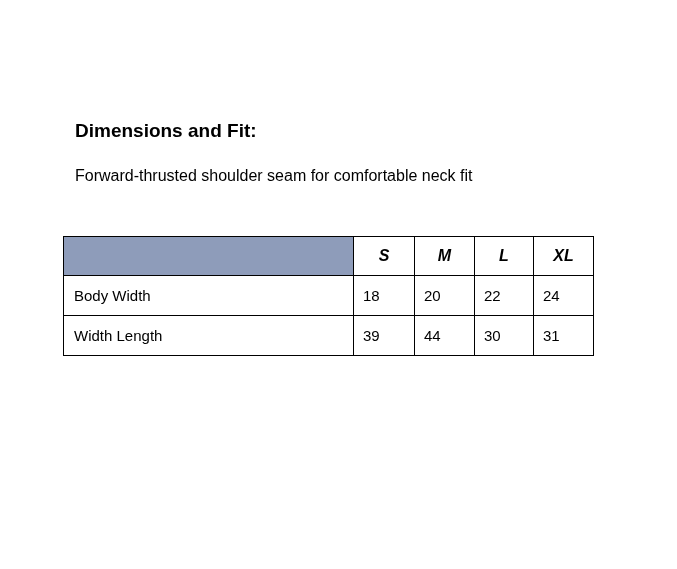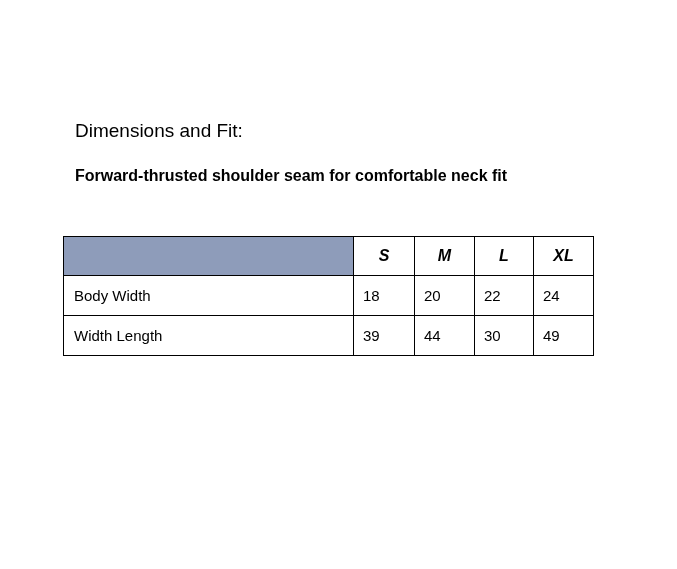--- a/index.html
+++ b/index.html
@@ -10,30 +10,30 @@
     font-family: "Liberation Sans", sans-serif;
     color: #000000;
     position: relative;
     overflow: hidden;
   }
   .section-title {
     position: absolute;
     left: 75px;
     top: 120px;
     font-size: 19px;
-    font-weight: normal;
+    font-weight: bold;
     line-height: 1.2;
     color: #000000;
   }
   .section-subtitle {
     position: absolute;
     left: 75px;
     top: 166px;
     font-size: 16px;
-    font-weight: bold;
+    font-weight: normal;
     line-height: 1.2;
     color: #000000;
   }
   table.size-chart {
     position: absolute;
     left: 63px;
     top: 236px;
     border-collapse: collapse;
     table-layout: fixed;
     font-size: 15px;
@@ -100,16 +100,16 @@
       <td class="value-cell">18</td>
       <td class="value-cell">20</td>
       <td class="value-cell">22</td>
       <td class="value-cell">24</td>
     </tr>
     <tr>
       <td class="row-label">Width Length</td>
       <td class="value-cell">39</td>
       <td class="value-cell">44</td>
       <td class="value-cell">30</td>
-      <td class="value-cell">49</td>
+      <td class="value-cell">31</td>
     </tr>
   </tbody>
 </table>
 
 </body></html>

